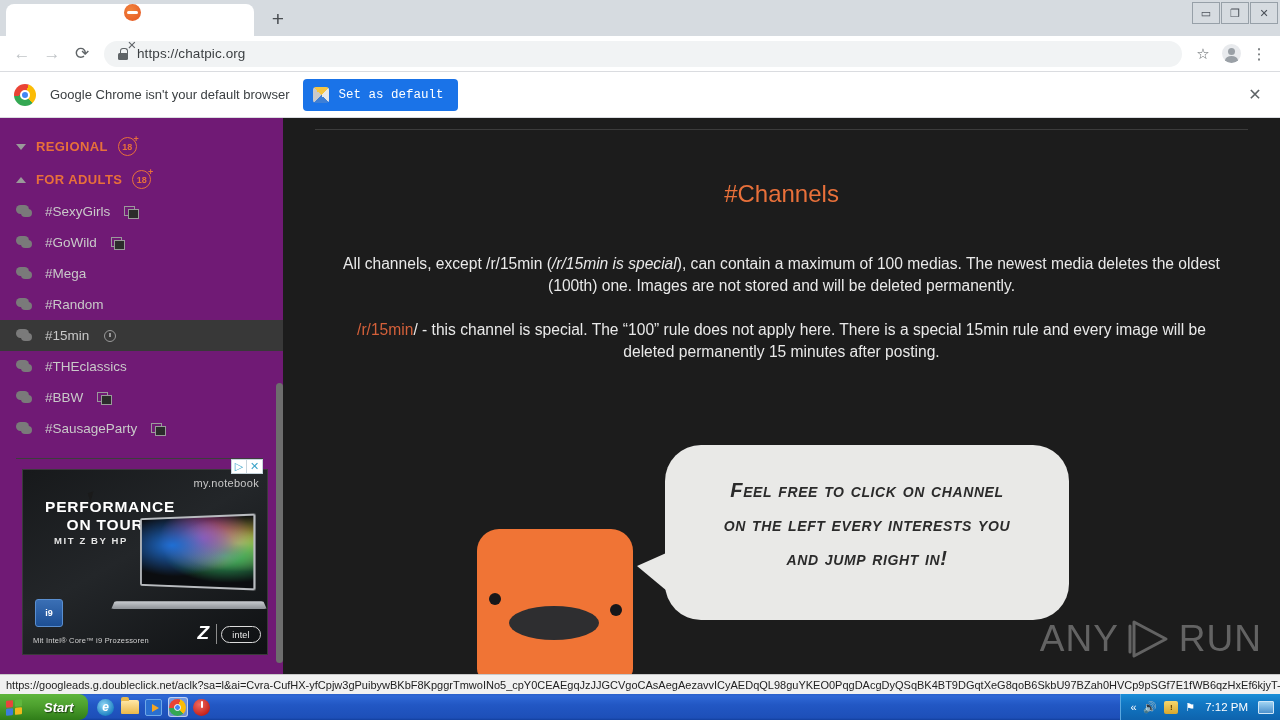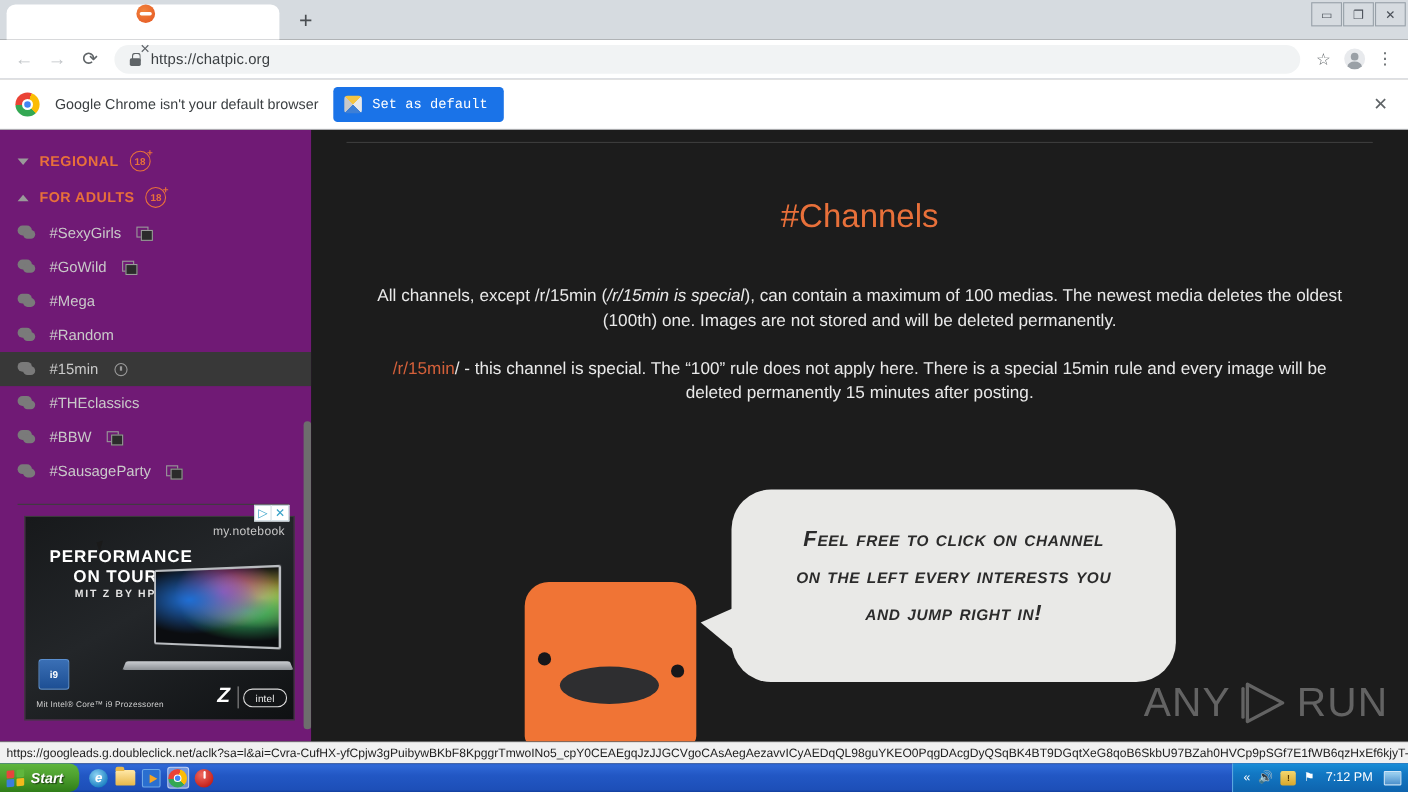--- a/index.html
+++ b/index.html
@@ -211,21 +211,21 @@
   .ad-brand {
     position: absolute; right: 8px; top: 7px; font-size: 11px;
     color: #c8c8c8; letter-spacing: .3px;
   }
   .ad-h1 {
     position: absolute; left: 22px; top: 28px; color: #fff;
     font-size: 15.5px; font-weight: bold; letter-spacing: .8px;
     line-height: 18px; text-align: center; width: 120px;
   }
   .ad-sub {
-    position: absolute; left: 22px; top: 65px; width: 120px;
+    position: absolute; left: 8px; top: 65px; width: 120px;
     color: #e4e4e4; font-size: 9.5px; letter-spacing: 1.6px;
     text-align: center; font-weight: bold;
   }
   .ad-laptop {
     position: absolute; right: 2px; bottom: 38px;
     width: 152px; height: 100px;
   }
   .ad-screen {
     position: absolute; left: 22px; top: 0; width: 118px; height: 72px;
     background:
@@ -289,21 +289,21 @@
 
   
   .content {
     flex: 1; background: #1c1c1c; position: relative; overflow: hidden;
     padding: 0 24px;
   }
   .content-rule {
     height: 1px; background: #3b3b3b; margin: 11px 8px 0 8px;
   }
   .page-h1 {
-    text-align: center; color: #e8703a; font-size: 30px;
+    text-align: center; color: #e8703a; font-size: 24px;
     margin-top: 50px; font-weight: normal;
   }
   .para {
     color: #e9e9e9; font-size: 15.6px; line-height: 22px;
     text-align: center; max-width: 880px; margin: 0 auto;
   }
   .para.first { margin-top: 45px; }
   .para.second { margin-top: 22px; }
   .para em { font-style: italic; }
   .link-15 { color: #d4603a; }
@@ -365,21 +365,21 @@
     font-family: "Liberation Sans", sans-serif;
   }
 
   
   .taskbar {
     height: 26px; flex: 0 0 26px;
     background: linear-gradient(#2a5fc9 0%, #2f68d6 8%, #2257c4 42%, #1d4fb8 92%, #123f9e 100%);
     display: flex; align-items: center; position: relative;
   }
   .startbtn {
-    height: 26px; padding: 0 14px 0 6px; display: flex; align-items: center; gap: 6px;
+    height: 26px; padding: 0 14px 0 6px; display: flex; align-items: center; gap: 22px;
     background: linear-gradient(#5fb63d 0%, #4da02e 45%, #2f7d18 100%);
     border-radius: 0 9px 9px 0; cursor: pointer;
   }
   .win-flag {
     width: 16px; height: 15px;
     display: grid; grid-template-columns: 1fr 1fr; grid-template-rows: 1fr 1fr;
     gap: 1.5px; transform: skewY(-6deg);
   }
   .win-flag i { display: block; border-radius: 1px; }
   .wf1 { background: #e8453c; } .wf2 { background: #5fb63d; }

